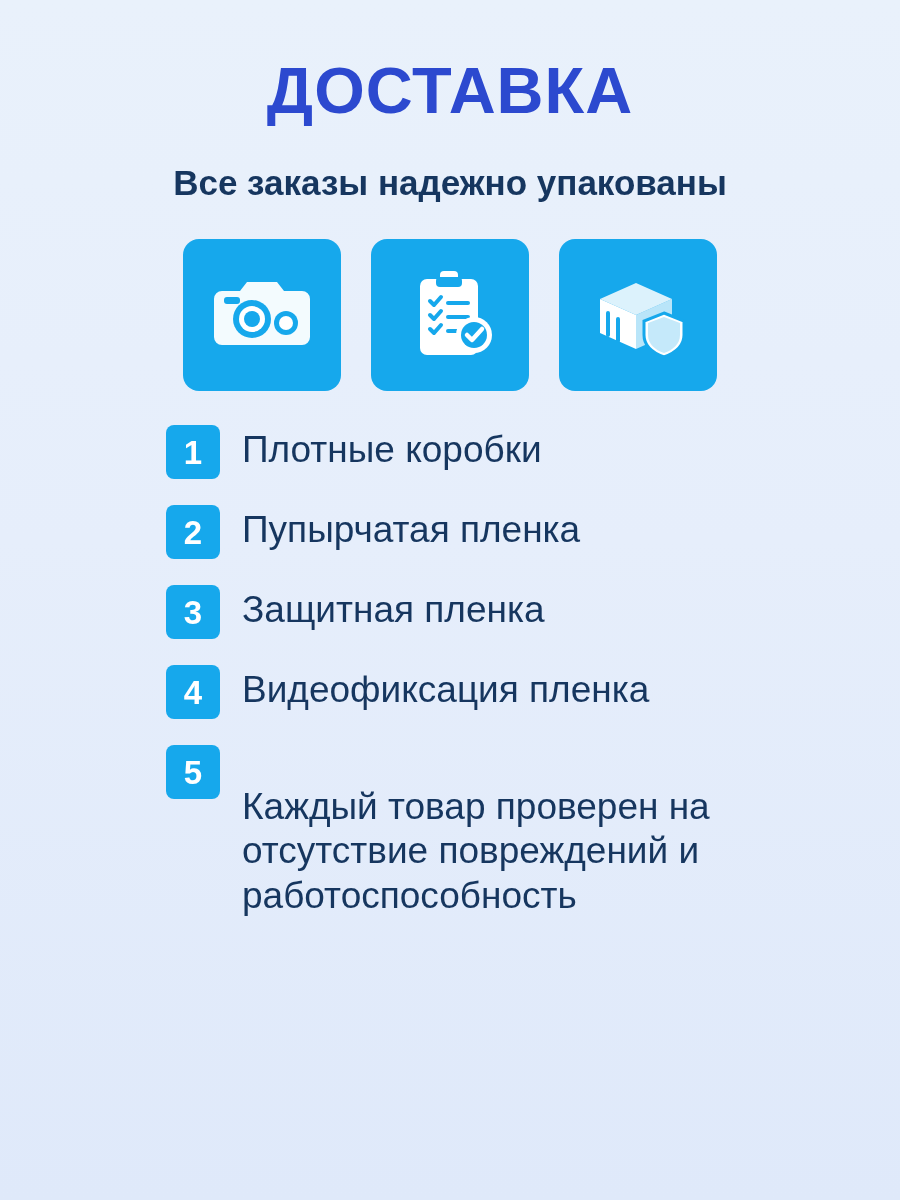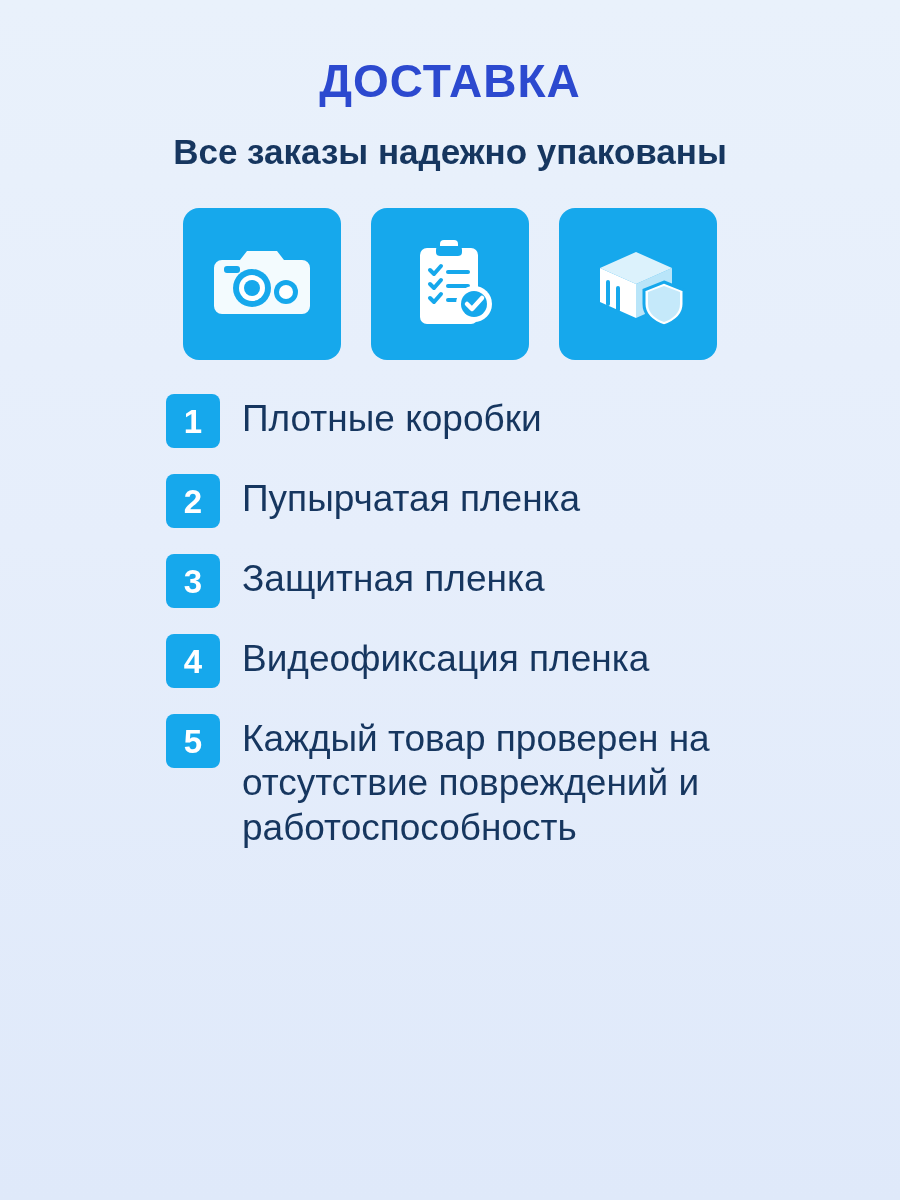--- a/index.html
+++ b/index.html
@@ -17,29 +17,29 @@
     position: relative;
     width: 900px;
     height: 1200px;
     box-sizing: border-box;
     display: flex;
     flex-direction: column;
     align-items: center;
   }
   .title {
     margin-top: 58px;
-    font-size: 46px;
+    font-size: 65px;
     font-weight: bold;
     letter-spacing: 1px;
     color: #2c49cf;
     line-height: 1;
     text-align: center;
   }
   .subtitle {
-    margin-top: 28px;
+    margin-top: 40px;
     font-size: 35px;
     font-weight: bold;
     color: #16365f;
     text-align: center;
   }
   .icon-row {
     margin-top: 36px;
     display: flex;
     justify-content: center;
     gap: 30px;
@@ -89,20 +89,21 @@
   .item-label {
     font-size: 37px;
     font-weight: normal;
     color: #16365f;
     line-height: 1.18;
     padding-top: 3px;
     max-width: 590px;
   }
   .item-multiline .item-label {
     line-height: 1.2;
+    margin-top: 37px;
   }
 </style>
 </head>
 <body>
 
 <div class="page">
 
   <div class="title">ДОСТАВКА</div>
   <div class="subtitle">Все заказы надежно упакованы</div>
 

